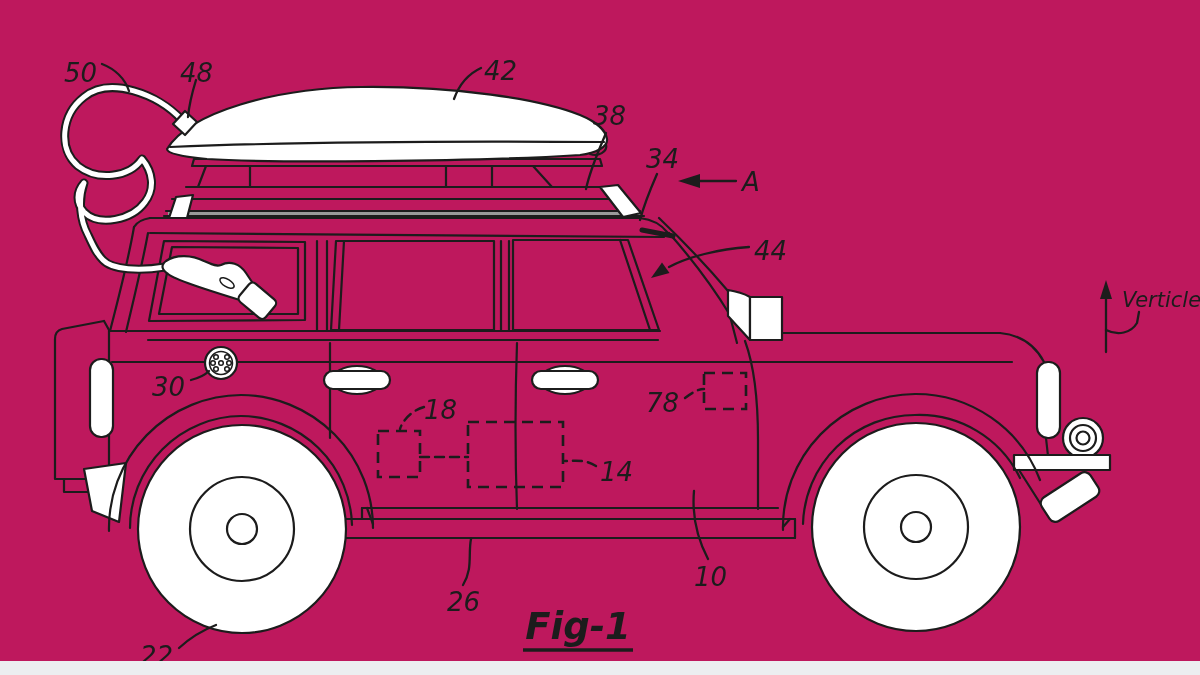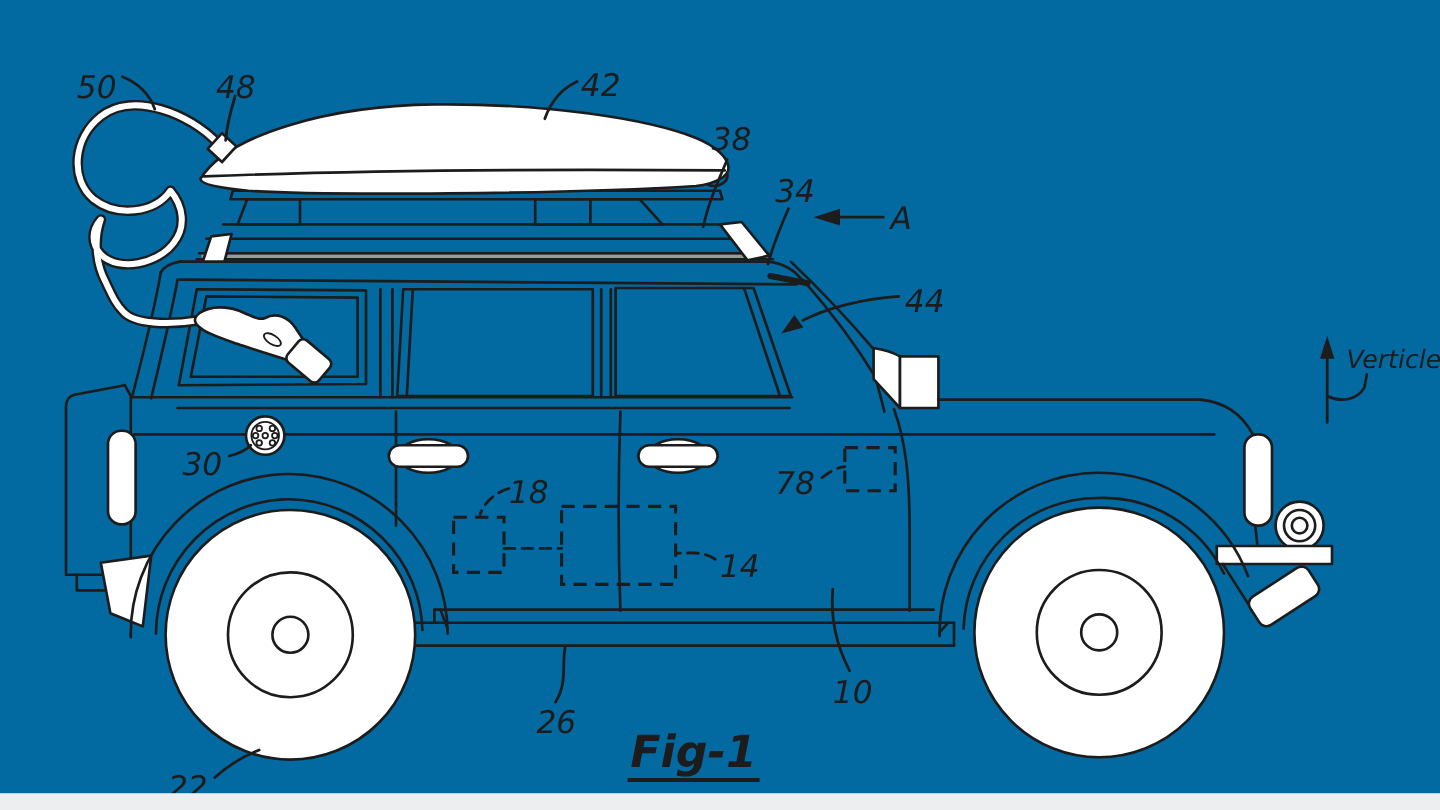--- a/index.html
+++ b/index.html
@@ -1,16 +1,16 @@
 <!DOCTYPE html>
 <html><head>
 <meta charset="utf-8">
 <style>
   html,body{margin:0;padding:0;background:#ffffff;}
-  .stage{position:relative;width:1200px;height:675px;background:#0369a1;overflow:hidden;
+  .stage{position:relative;width:1200px;height:675px;background:#be185d;overflow:hidden;
          font-family:"DejaVu Sans", sans-serif;}
   svg{display:block}
   .ln{fill:none;stroke:#1c1c1c;stroke-width:2.2;stroke-linecap:round;stroke-linejoin:round;}
   .thin{stroke-width:1.5;}
   .thick{stroke-width:5;}
   .wfill{fill:#ffffff;stroke:#1c1c1c;stroke-width:2.2;stroke-linejoin:round;}
   .cable-o{fill:none;stroke:#1c1c1c;stroke-width:9;stroke-linecap:round;stroke-linejoin:round;}
   .cable-i{fill:none;stroke:#ffffff;stroke-width:5;stroke-linecap:round;stroke-linejoin:round;}
   .dashbox{fill:none;stroke:#1c1c1c;stroke-width:2.6;stroke-dasharray:11 7;}
   .dashlead{fill:none;stroke:#1c1c1c;stroke-width:2.4;stroke-dasharray:9 6;stroke-linecap:round;}

